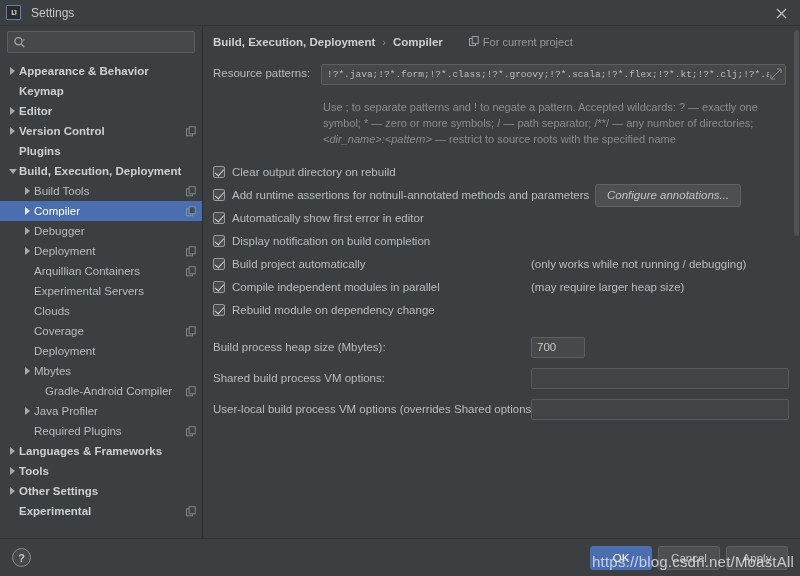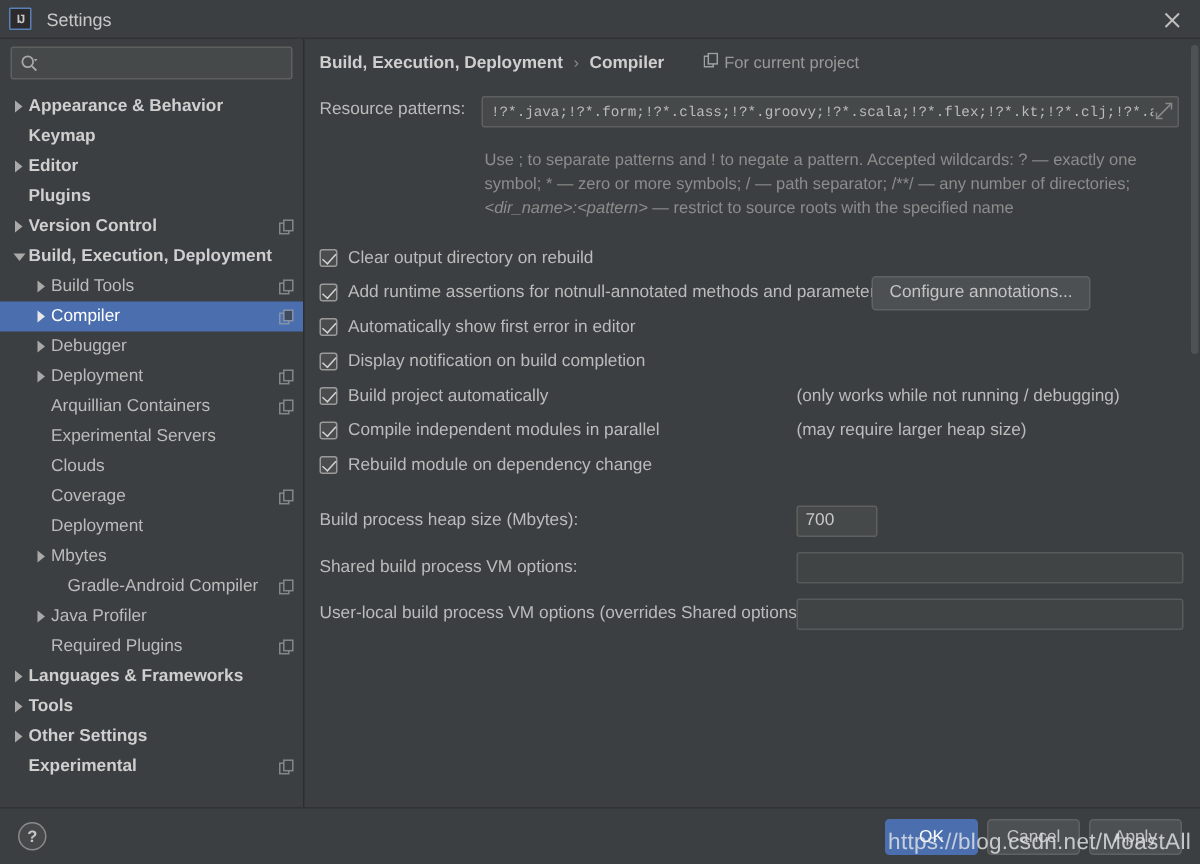--- a/index.html
+++ b/index.html
@@ -199,21 +199,21 @@
     background: #4c5052;
     border: 1px solid #5e6263;
     border-radius: 3px;
     color: #c3c3c3;
     font-family: "Liberation Sans", sans-serif;
     font-size: 11.5px;
     height: 23px;
     padding: 0 11px;
     cursor: pointer;
   }
-  .configure-btn { position: absolute; left: 368px; }
+  .configure-btn { position: absolute; left: 382px; font-style: italic; }
 
   .rows { margin-top: 16px; }
   .opt-row {
     display: flex;
     align-items: center;
     height: 21px;
     margin-bottom: 10px;
     position: relative;
   }
   .opt-label { color: #bbbbbb; white-space: nowrap; }
@@ -349,32 +349,32 @@
           <span class="arrow-slot"></span>
           <span class="tree-label bold">Keymap</span>
         </div>
         <div class="tree-row" style="padding-left: 6px;">
           <span class="arrow-slot">
             <span class="arrow"></span>
           </span>
           <span class="tree-label bold">Editor</span>
         </div>
         <div class="tree-row" style="padding-left: 6px;">
+          <span class="arrow-slot">
+            <span class="arrow"></span>
+          </span>
+          <span class="tree-label bold">Version Control</span>
+          <span class="scope-icon"><svg width="10" height="11" viewBox="0 0 10 11">
+              <rect x="0.5" y="2.8" width="6" height="7" fill="none" stroke="#9aa0a6" stroke-width="1"></rect>
+              <rect x="3.2" y="0.8" width="6" height="7" fill="#3c3f41" stroke="#9aa0a6" stroke-width="1"></rect>
+            </svg></span>
+        </div>
+        <div class="tree-row" style="padding-left: 6px;">
           <span class="arrow-slot"></span>
           <span class="tree-label bold">Plugins</span>
-        </div>
-        <div class="tree-row" style="padding-left: 6px;">
-          <span class="arrow-slot">
-            <span class="arrow"></span>
-          </span>
-          <span class="tree-label bold">Version Control</span>
-          <span class="scope-icon"><svg width="10" height="11" viewBox="0 0 10 11">
-              <rect x="0.5" y="2.8" width="6" height="7" fill="none" stroke="#9aa0a6" stroke-width="1"></rect>
-              <rect x="3.2" y="0.8" width="6" height="7" fill="#3c3f41" stroke="#9aa0a6" stroke-width="1"></rect>
-            </svg></span>
         </div>
         <div class="tree-row" style="padding-left: 6px;">
           <span class="arrow-slot">
             <span class="arrow down"></span>
           </span>
           <span class="tree-label bold">Build, Execution, Deployment</span>
         </div>
         <div class="tree-row" style="padding-left: 21px;">
           <span class="arrow-slot">
             <span class="arrow"></span>

